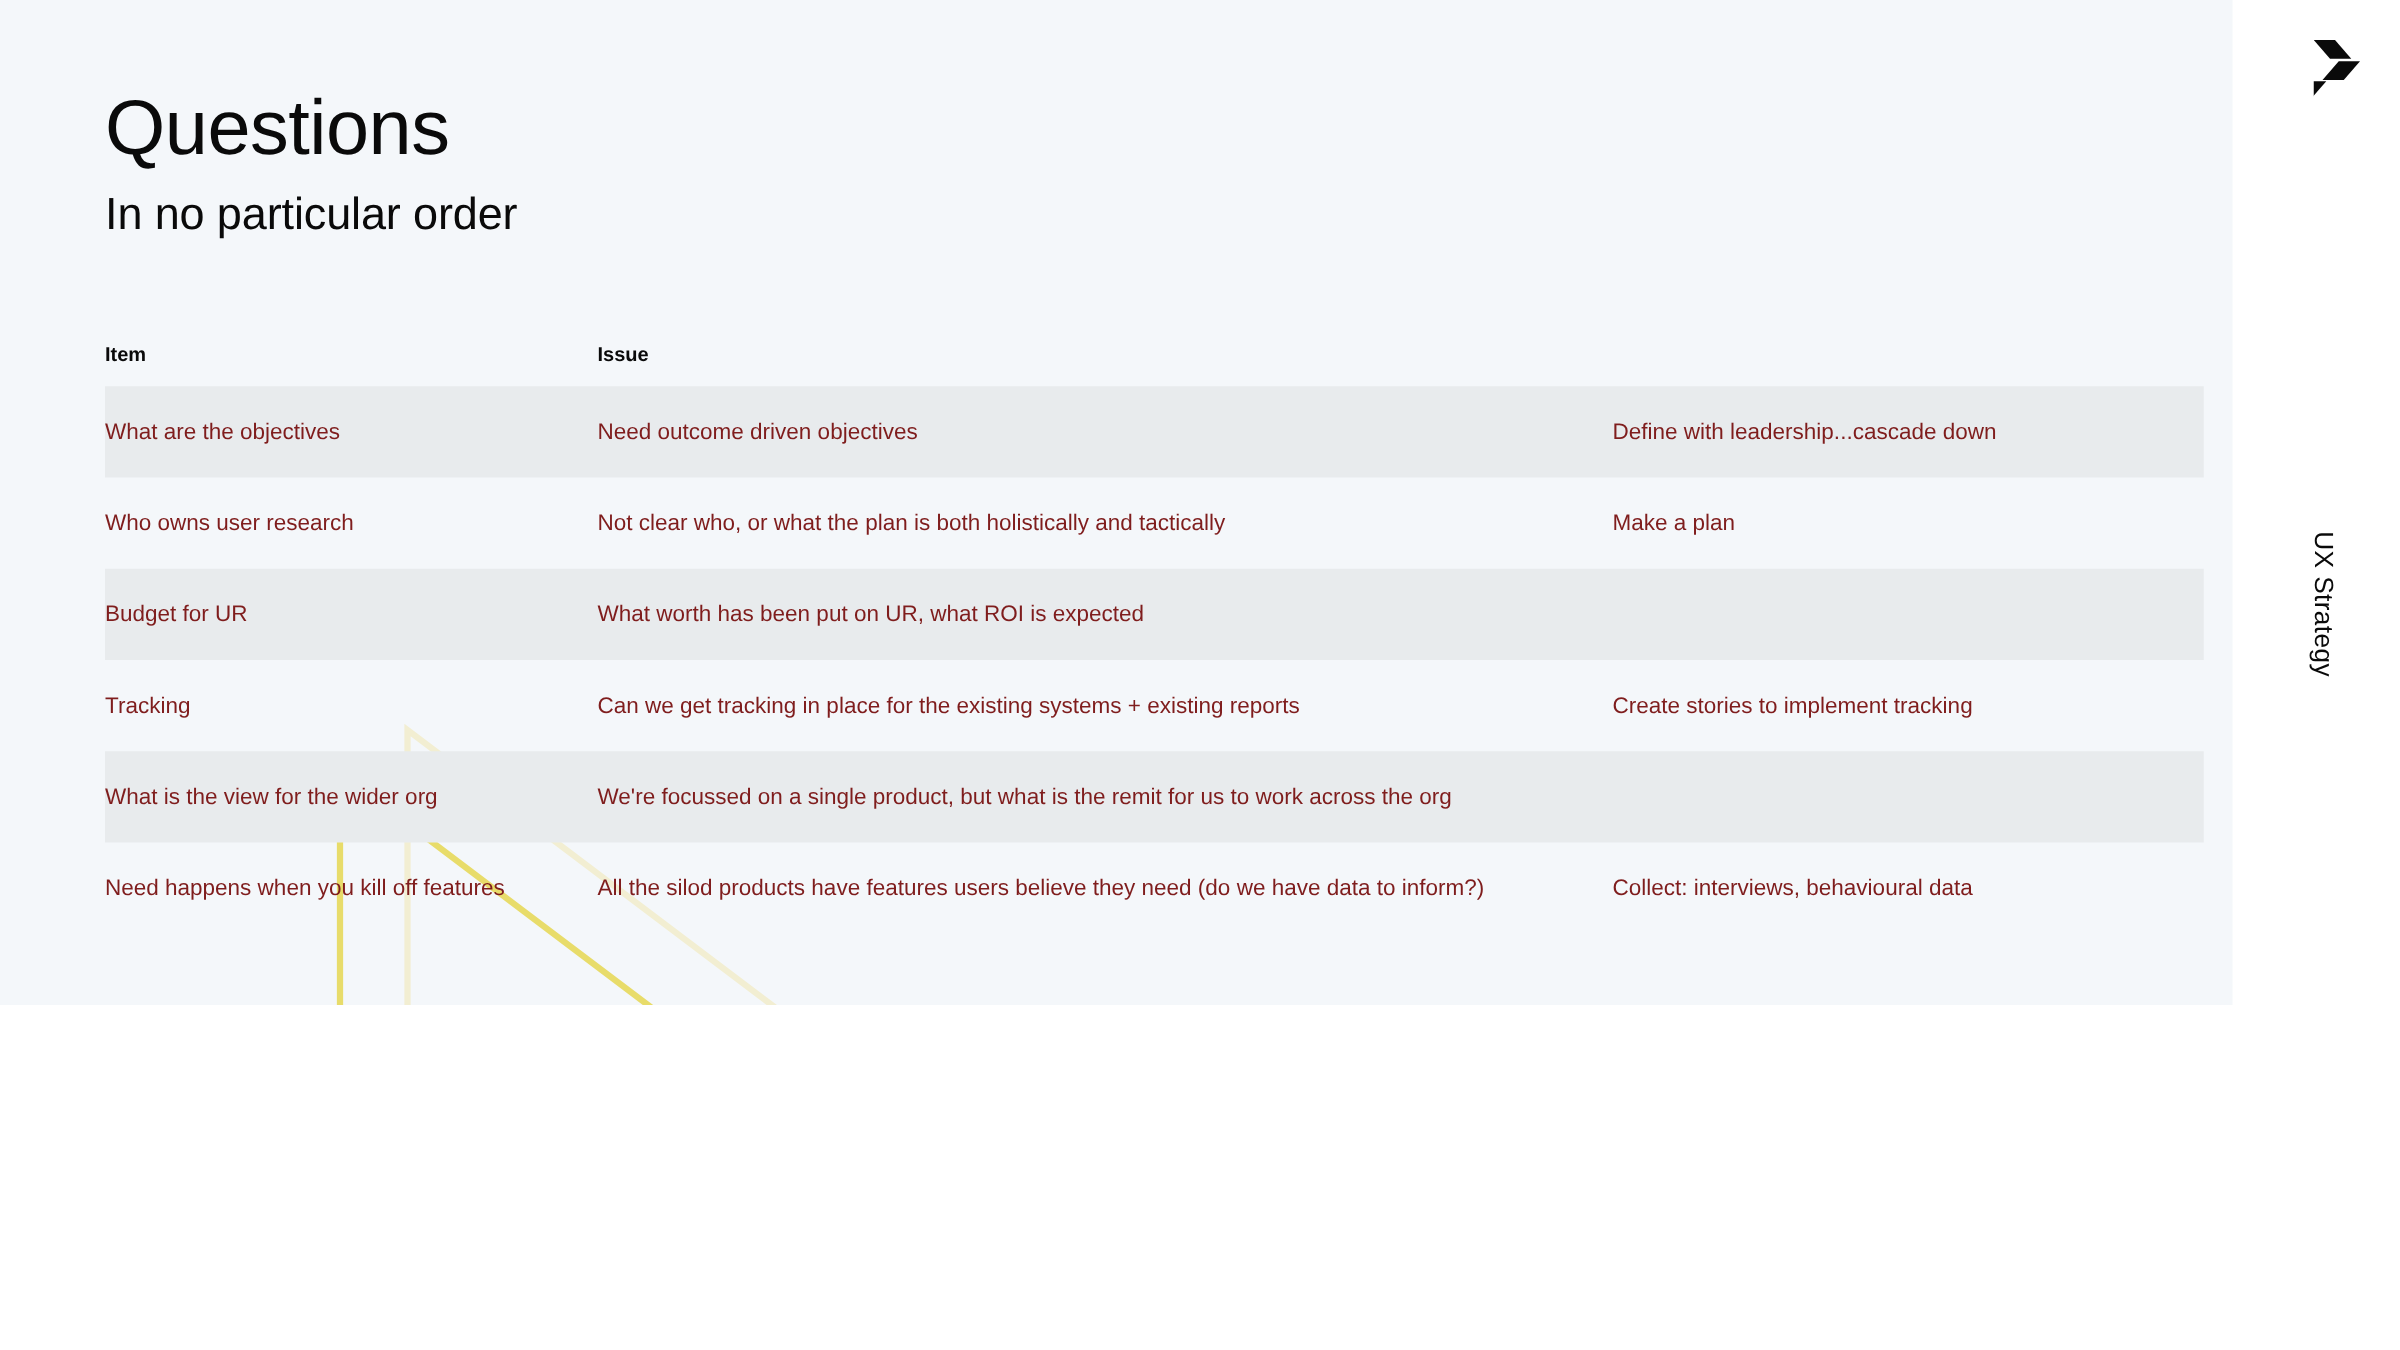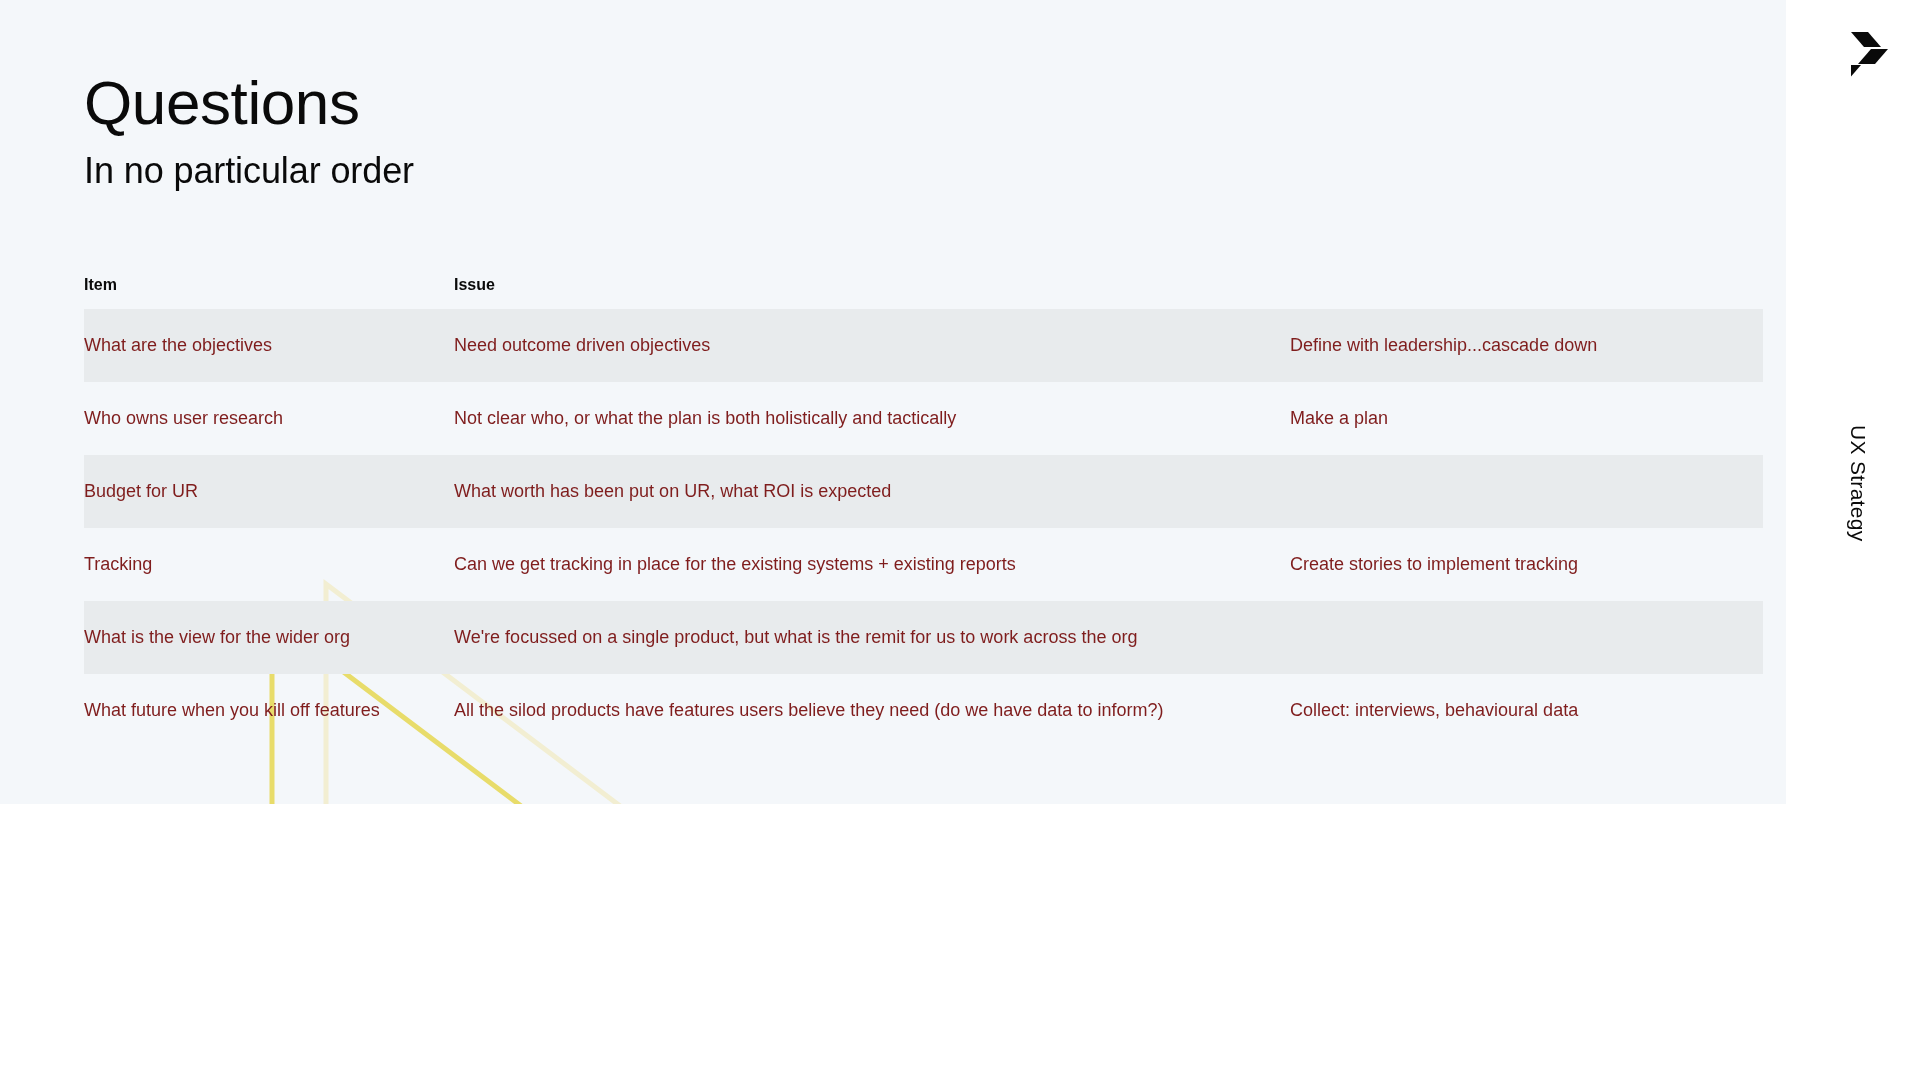--- a/index.html
+++ b/index.html
@@ -92,21 +92,21 @@
     white-space: nowrap;
     line-height: 1.2;
   }
   .header-row .cell {
     font-weight: 700;
     font-size: 16px;
     align-items: flex-start;
     color: #0a0a0a;
   }
   .col-item   { left: 0px;   width: 380px; }
-  .col-issue  { left: 370px; width: 790px; }
+  .col-issue  { left: 394px; width: 790px; }
   .col-action { left: 1206px;width: 470px; }
 
   
   #logo {
     position: absolute;
     left: 1851px;
     top: 30px;
     width: 52px;
     height: 50px;
   }
@@ -170,21 +170,21 @@
       <div class="cell col-issue">Can we get tracking in place for the existing systems + existing reports</div>
       <div class="cell col-action">Create stories to implement tracking</div>
     </div>
 
     <div class="trow striped" style="background: rgb(232, 235, 237);">
       <div class="cell col-item">What is the view for the wider org</div>
       <div class="cell col-issue">We're focussed on a single product, but what is the remit for us to work across the org</div>
     </div>
 
     <div class="trow">
-      <div class="cell col-item">What future when you kill off features</div>
+      <div class="cell col-item">Need happens when you kill off features</div>
       <div class="cell col-issue">All the silod products have features users believe they need (do we have data to inform?)</div>
       <div class="cell col-action">Collect: interviews, behavioural data</div>
     </div>
 
   </div>
 
   <svg id="logo" viewBox="0 0 52 50" aria-hidden="true">
     <polygon fill="#0a0a0a" points="0,2 17,2 30,17 13,17"></polygon>
     <polygon fill="#0a0a0a" points="20,19 37,19 24,34 7,34"></polygon>
     <polygon fill="#0a0a0a" points="-7,35 10,35 -3,50 -20,50"></polygon>

